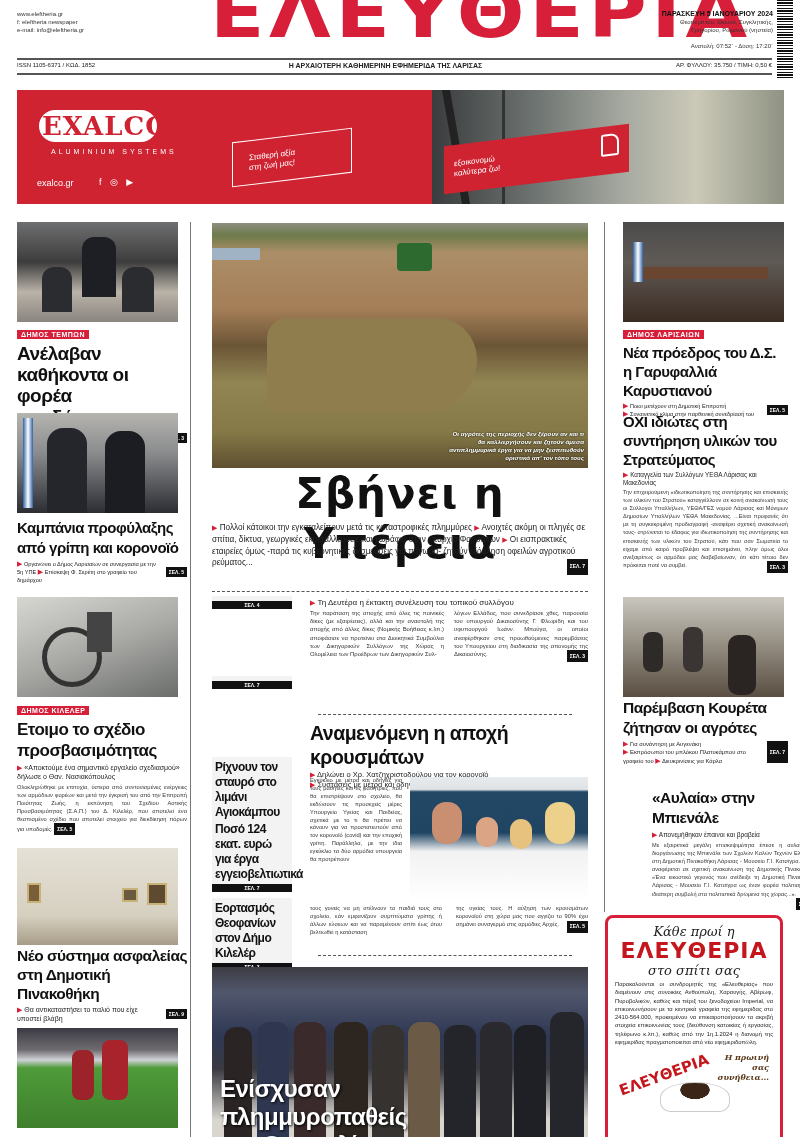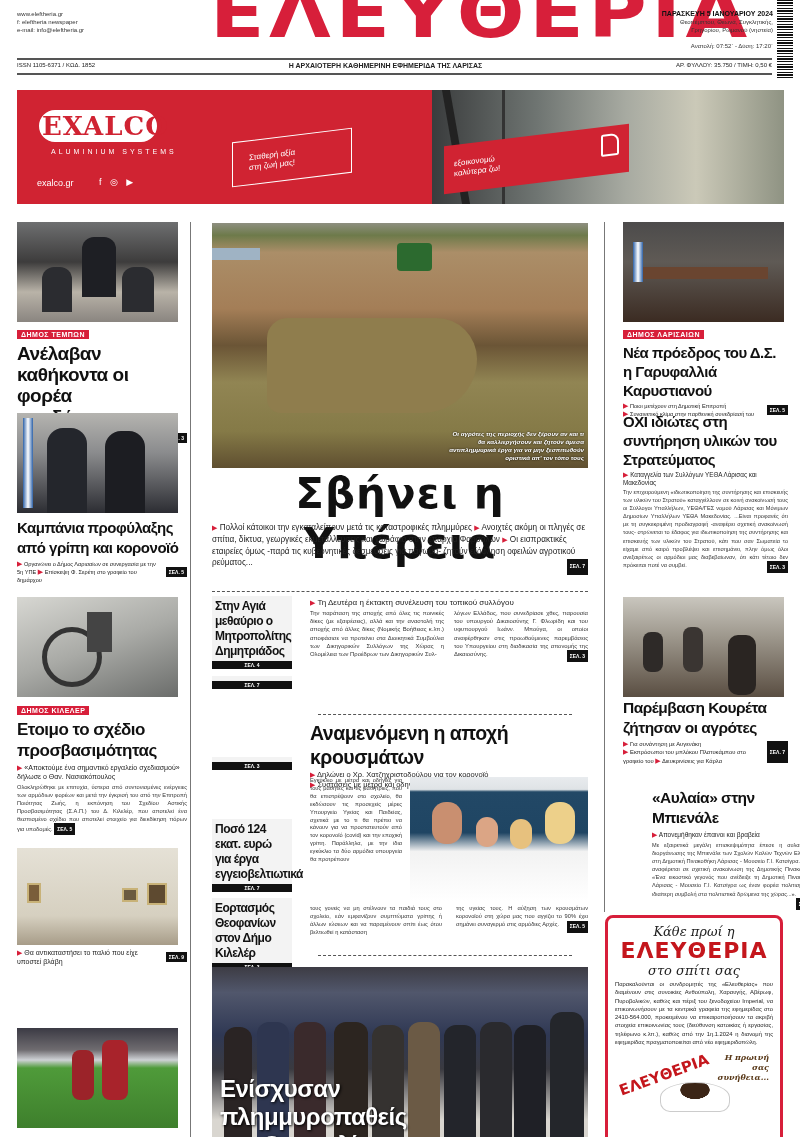--- a/index.html
+++ b/index.html
@@ -150,20 +150,21 @@
     <span class="sel">ΣΕΛ. 5</span>
   </div>
 </div>
 
 <div class="photo" style="left:17px;top:848px;width:161px;height:97px;background:linear-gradient(180deg,#e5e1d6 0%,#d6d0c0 70%,#a79c88 100%)">
   <div style="position:absolute;left:10px;top:35px;width:14px;height:20px;background:#7a5e3a;border:2px solid #c8b278"></div>
   <div style="position:absolute;left:105px;top:40px;width:16px;height:14px;background:#6a5a40;border:2px solid #c8b278"></div>
   <div style="position:absolute;left:130px;top:35px;width:20px;height:22px;background:#5e4a30;border:2px solid #c8b278"></div>
 </div>
 <div class="abs" style="left:17px;top:946px;width:170px">
+  <div class="hl" style="font-size:15.5px;line-height:19px">Νέο σύστημα ασφαλείας στη Δημοτική Πινακοθήκη</div>
   <div style="display:flex;gap:3px;margin-top:2px">
     <div class="bullets" style="flex:1;font-size:7px">
       <span class="tri">▶</span> <span>Θα αντικαταστήσει το παλιό που είχε υποστεί βλάβη</span>
     </div>
     <span class="sel" style="align-self:center">ΣΕΛ. 9</span>
   </div>
 </div>
 
 <div class="photo" style="left:17px;top:1028px;width:161px;height:100px;background:linear-gradient(180deg,#3b3a44 0%,#6f6c70 22%,#cfd2d6 32%,#4f9b3a 40%,#3e7f2c 100%)">
   <div style="position:absolute;left:55px;top:22px;width:22px;height:50px;border-radius:8px;background:#9b2329"></div>
@@ -180,27 +181,27 @@
 <div class="abs hl" style="left:212px;top:469px;width:376px;text-align:center;font-family:'DejaVu Sans',sans-serif;font-size:42px;line-height:50px;letter-spacing:1px">Σβήνει η Υπέρεια</div>
 <div class="abs" style="left:212px;top:522px;width:376px;font-size:8.2px;line-height:11.8px;color:#222">
   <span class="tri">▶</span> <span>Πολλοί κάτοικοι την εγκαταλείπουν μετά τις καταστροφικές πλημμύρες</span>
   <span class="tri">▶</span> <span>Ανοιχτές ακόμη οι πληγές σε σπίτια, δίκτυα, γεωργικές εκμεταλλεύσεις και χωράφια στην επαρχία Φαρσάλων</span>
   <span class="tri">▶</span> <span>Οι εισπρακτικές εταιρείες όμως -παρά τις κυβερνητικές δεσμεύσεις για πάγωμα- ζητούν εξόφληση οφειλών αγροτικού ρεύματος...</span>
   <span class="sel" style="float:right;margin-top:2px">ΣΕΛ. 7</span>
 </div>
 <div class="abs dash" style="left:212px;top:591px;width:376px"></div>
 
 <div class="brief" style="top:596px">
-  <div class="hl">Στην Αγιά μεθαύριο ο Μητροπολίτης Δημητριάδος</div>
   <div class="bar">ΣΕΛ. 4</div>
 </div>
 <div class="brief" style="top:676px">
   <div class="bar">ΣΕΛ. 7</div>
 </div>
 <div class="brief" style="top:757px">
+  <div class="hl">Ρίχνουν τον σταυρό στο λιμάνι Αγιοκάμπου</div>
   <div class="bar">ΣΕΛ. 3</div>
 </div>
 <div class="brief" style="top:819px">
   <div class="hl">Ποσό 124 εκατ. ευρώ για έργα εγγειοβελτιωτικά</div>
   <div class="bar">ΣΕΛ. 7</div>
 </div>
 <div class="brief" style="top:898px">
   <div class="hl">Εορτασμός Θεοφανίων στον Δήμο Κιλελέρ</div>
   <div class="bar">ΣΕΛ. 3</div>
 </div>

